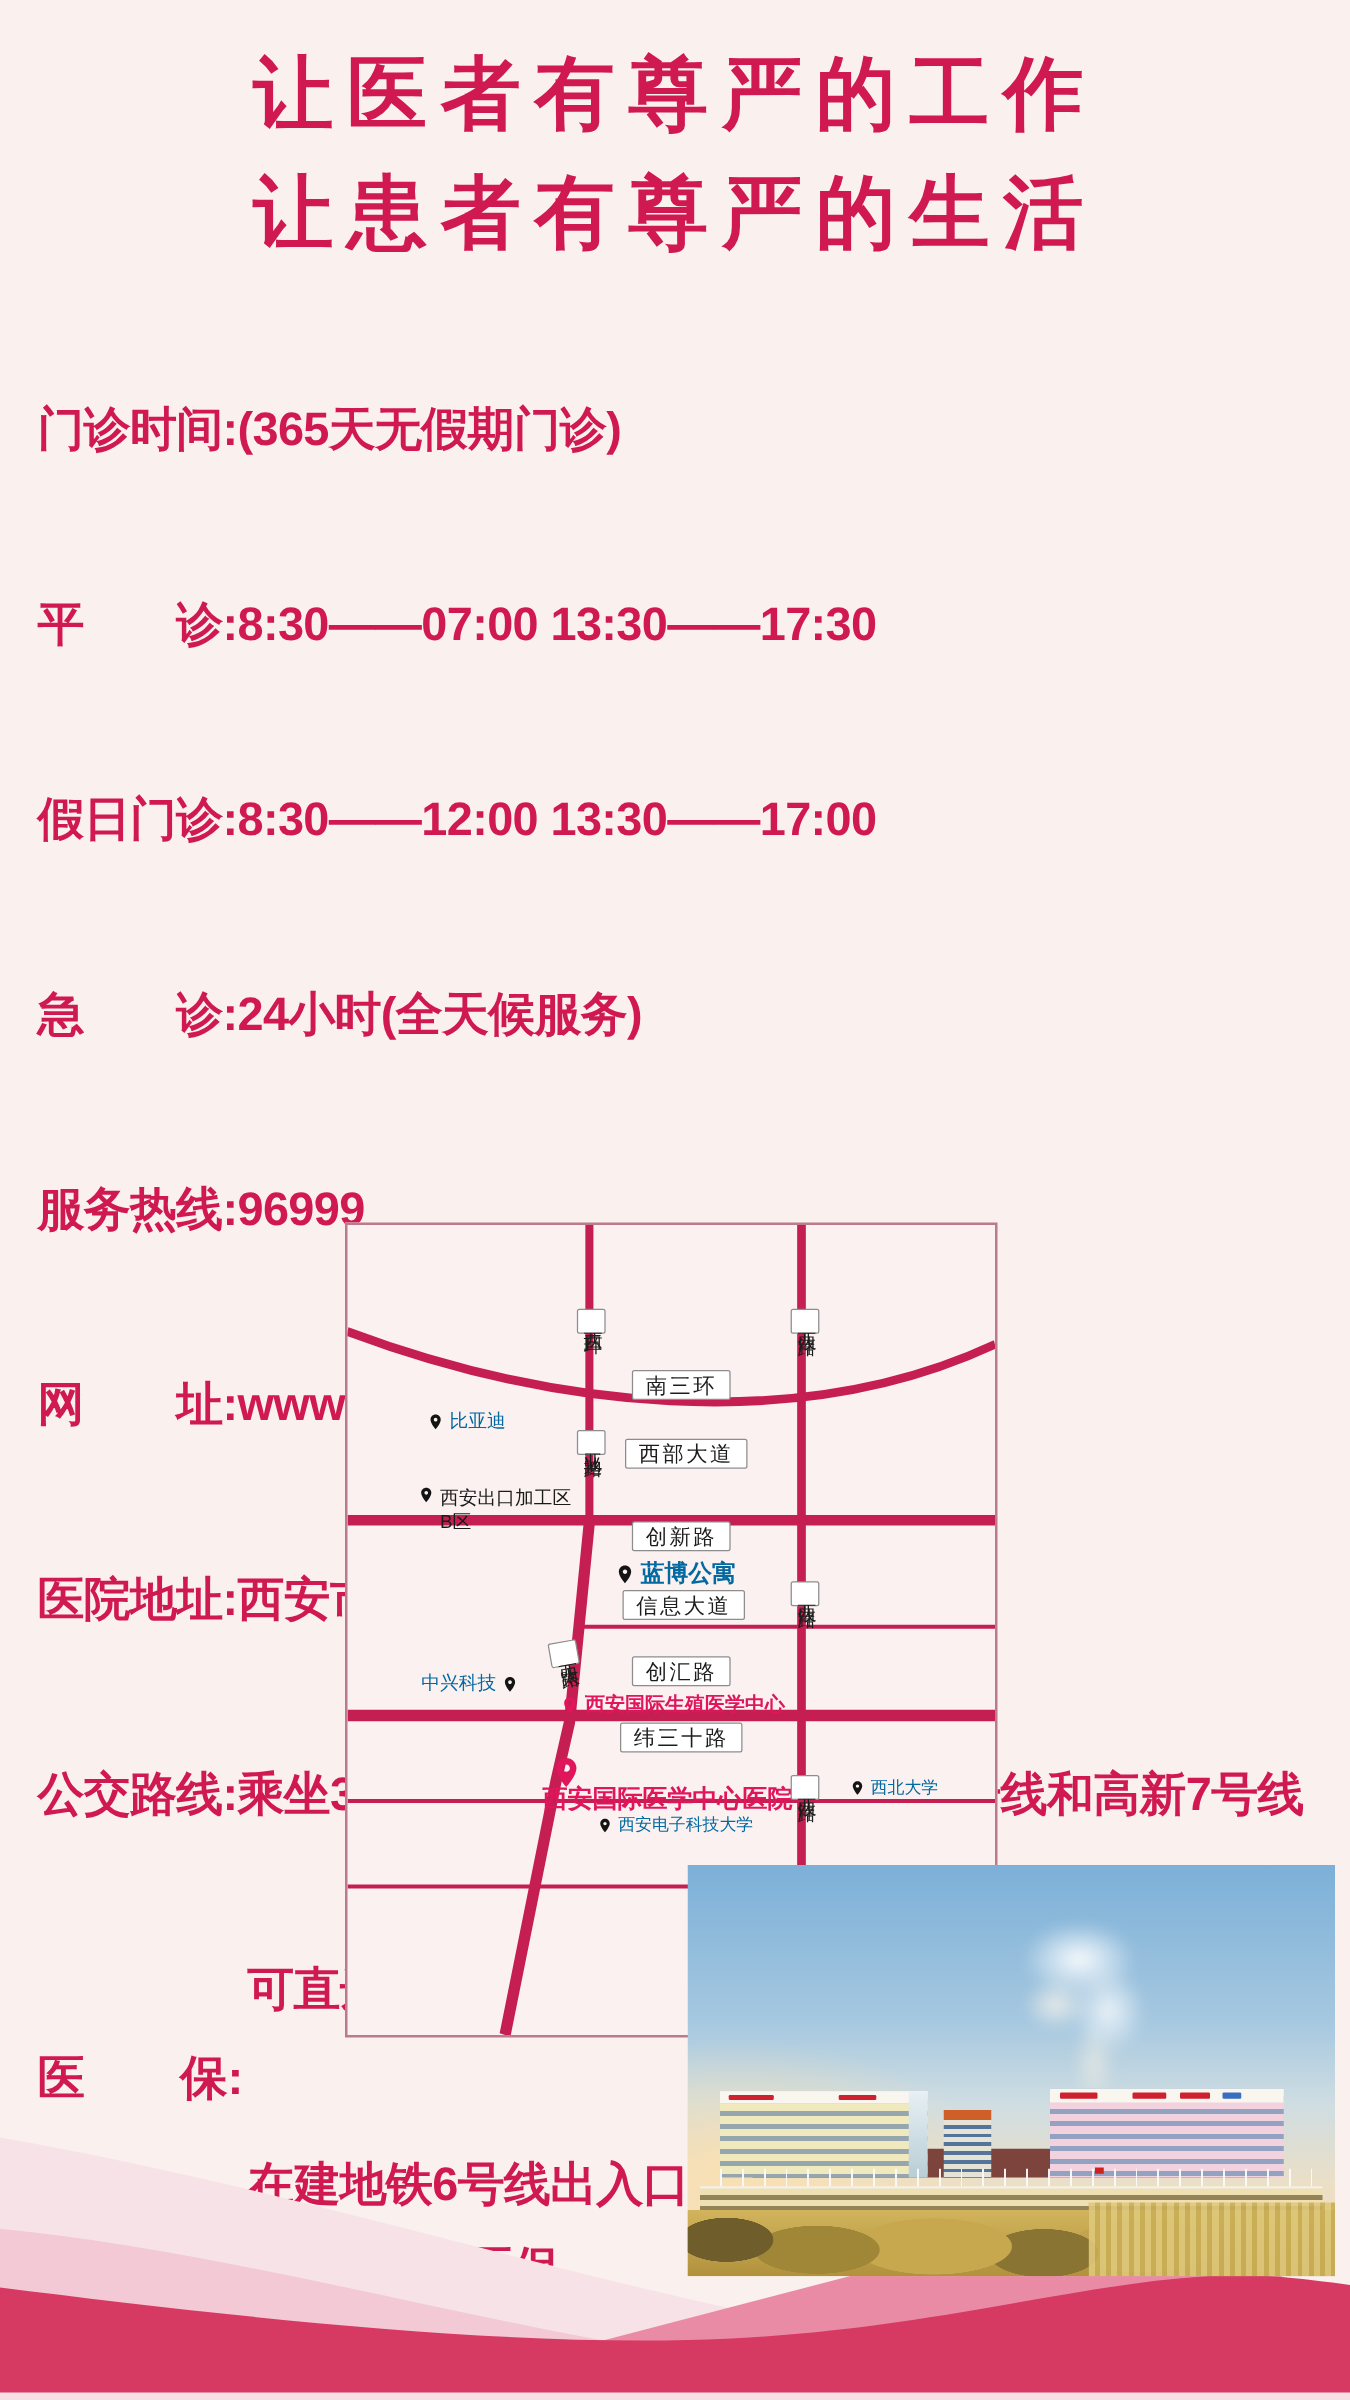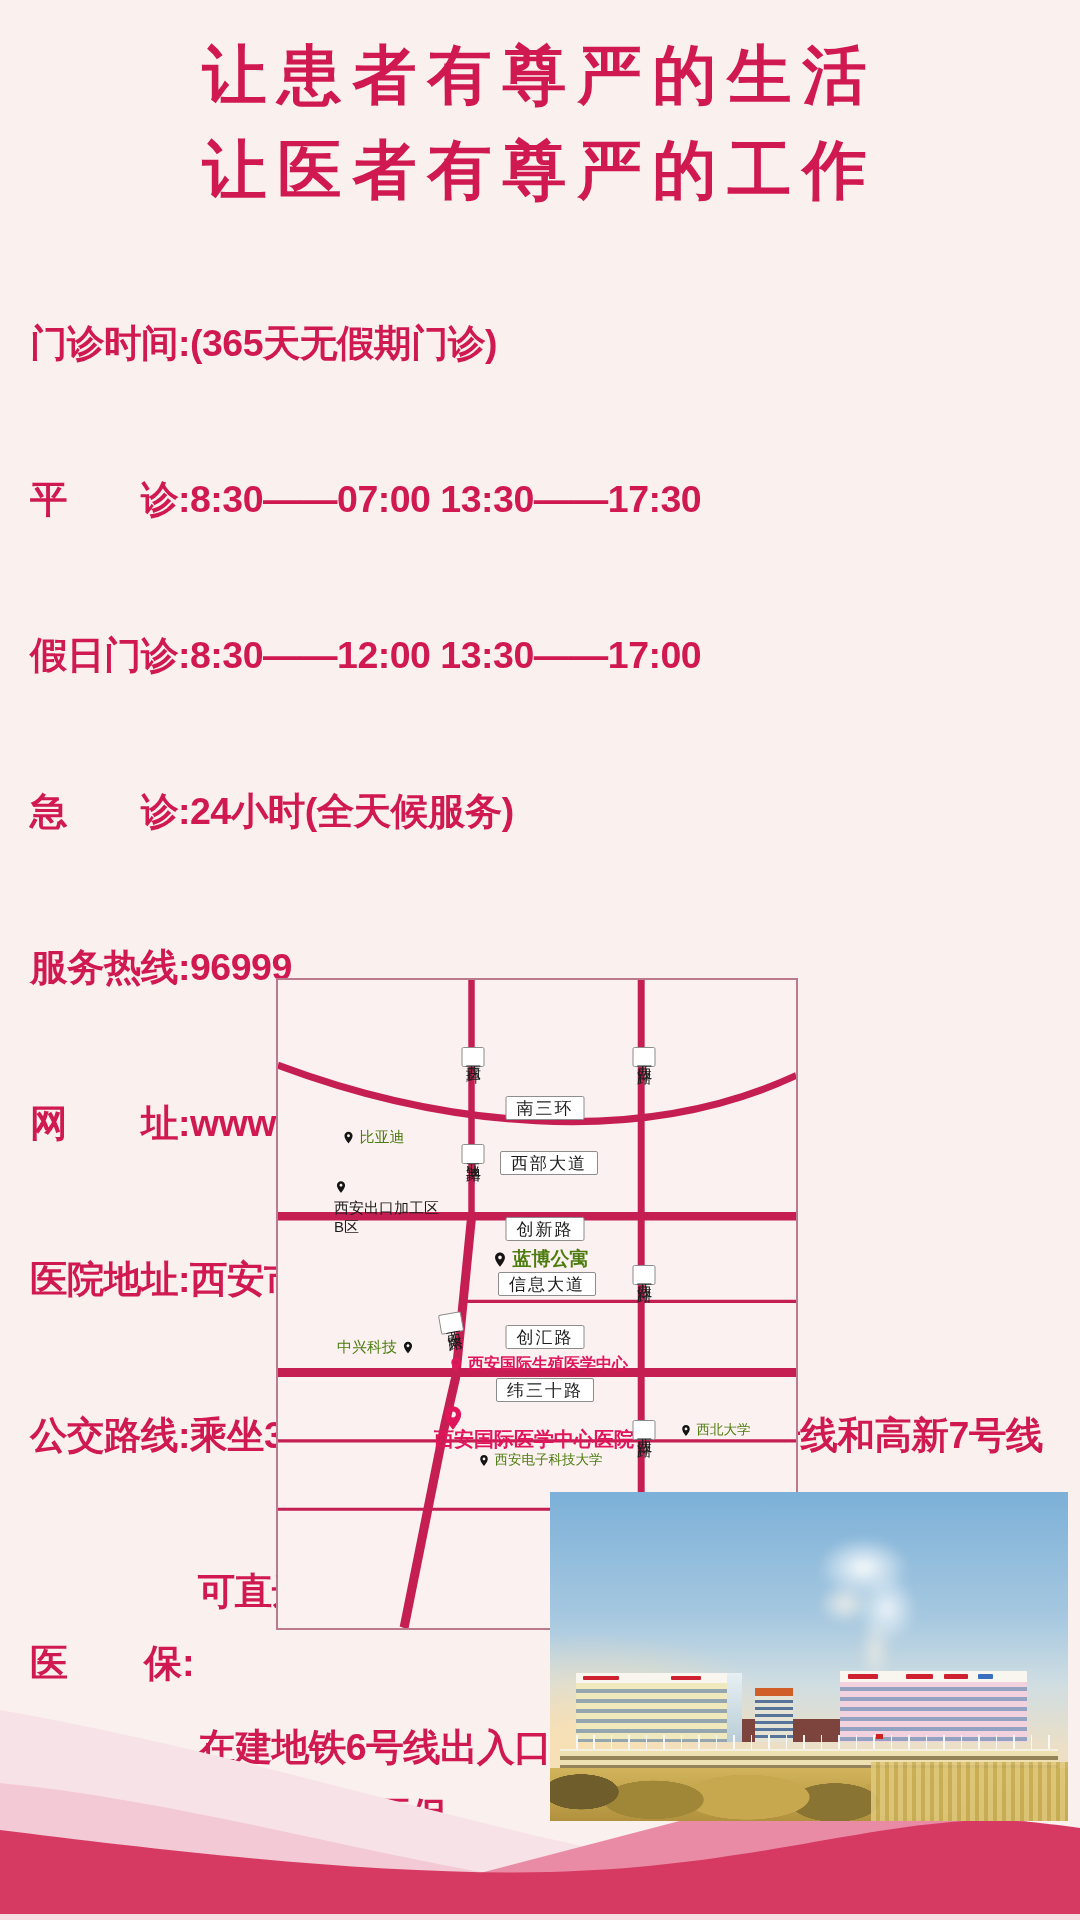--- a/index.html
+++ b/index.html
@@ -25,32 +25,32 @@
   
   .map{position:absolute;left:276px;top:978px;width:522px;height:652px;background:var(--map-bg);
        border:2px solid var(--map-border);}
   .map svg.roads{position:absolute;inset:0;width:100%;height:100%;}
   .road{stroke:var(--road);fill:none;}
   .mlabel{position:absolute;transform:translate(-50%,-50%);background:#fff;border:1.5px solid var(--label-border);
           color:var(--label-text);display:flex;align-items:center;justify-content:center;border-radius:2px;z-index:3;}
   .mlabel.h{height:24px;padding:0 10px;font-size:17px;letter-spacing:2px;white-space:nowrap;}
   .mlabel.v{width:23px;padding:6px 0;font-size:15px;writing-mode:vertical-rl;text-orientation:upright;letter-spacing:2px;}
   .poi{position:absolute;transform:translate(-50%,-50%);display:flex;align-items:center;gap:4px;
-       color:#4d7c0f;font-size:15px;white-space:nowrap;z-index:2;}
+       color:#0369a1;font-size:15px;white-space:nowrap;z-index:2;}
   .pin{flex:0 0 auto;}
   .pin path{fill:#141414;}
   .pin.red path{fill:var(--medical);}
   .poi.big{font-size:19px;font-weight:bold;}
   .poi.med{color:var(--medical);font-weight:bold;font-size:16px;}
   .poi.small{font-size:13.5px;}
   .hospital-name{position:absolute;transform:translate(-50%,-50%);color:var(--medical);
                  font-weight:bold;font-size:20px;white-space:nowrap;z-index:2;}
   .bigpin{position:absolute;transform:translate(-50%,-50%);z-index:2;}
   .exportzone{position:absolute;transform:translate(0,-50%);display:flex;align-items:flex-start;gap:4px;
-              color:#1b1b1b;font-size:15px;line-height:19px;z-index:2;flex-direction:column;}
+              color:#1b1b1b;font-size:15px;line-height:19px;z-index:2;}
 
   
   .photo{position:absolute;left:550px;top:1492px;width:518px;height:329px;overflow:hidden;z-index:4;}
   .sky{position:absolute;inset:0;background:linear-gradient(180deg,#7cb0d8 0%,#a6c8e0 38%,#cfdde2 58%,#ecdfc6 78%,#f3ddb5 100%);}
   .glow{position:absolute;left:-10%;top:40%;width:60%;height:55%;
         background:radial-gradient(ellipse at 30% 60%,rgba(255,224,170,.75),transparent 65%);}
   .cloud{position:absolute;left:38%;top:8%;width:45%;height:50%;filter:blur(5px);
      background:radial-gradient(ellipse 28% 26% at 50% 30%,rgba(255,255,255,.95),transparent 70%),
         radial-gradient(ellipse 18% 30% at 60% 55%,rgba(255,255,255,.8),transparent 70%),
         radial-gradient(ellipse 16% 18% at 42% 52%,rgba(252,246,235,.8),transparent 70%),
@@ -88,22 +88,22 @@
   
   .waves{position:absolute;left:0;top:1680px;width:1080px;height:240px;z-index:3;}
   .waves svg{width:100%;height:100%;display:block;}
 </style>
 </head>
 <body>
 
 <div class="poster">
 
   <div class="title">
+    <div>让医者有尊严的工作</div>
     <div>让患者有尊严的生活</div>
-    <div>让医者有尊严的工作</div>
   </div>
 
   <div class="info">
     <div>门诊时间:(365天无假期门诊)</div>
     <div>平　　诊:8:30——07:00 13:30——17:30</div>
     <div>假日门诊:8:30——12:00 13:30——17:00</div>
     <div>急　　诊:24小时(全天候服务)</div>
     <div>服务热线:96999</div>
     <div>网　　址:www.imc-xa.cn</div>
     <div>医院地址:西安市高新区西太路777号</div>

